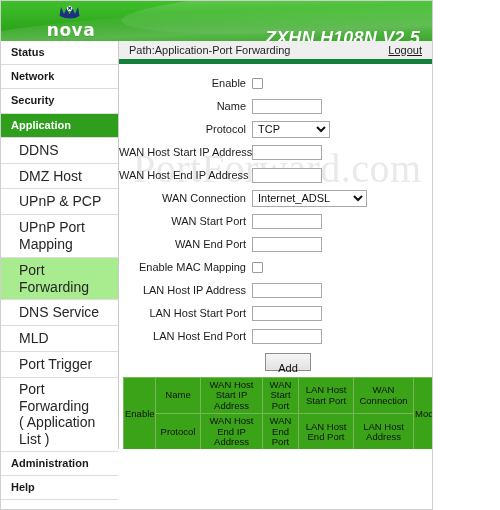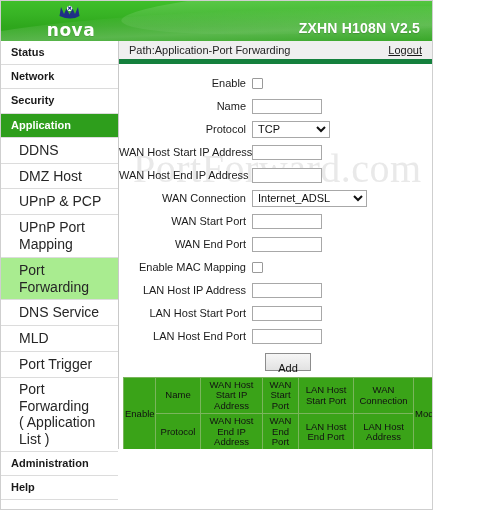--- a/index.html
+++ b/index.html
@@ -54,26 +54,27 @@
     display: block;
     font-family: "DejaVu Sans", sans-serif;
     font-size: 17px;
     font-weight: 700;
     color: #ffffff;
     letter-spacing: 0.5px;
     margin-top: 1px;
     text-shadow: 0 1px 0 rgba(0,0,0,0.12);
   }
   .model {
-    position: absolute; right: 12px; top: 19px;
+    position: absolute; right: 12px; top: 27px;
     color: #ffffff;
-    font-size: 14px;
+    font-size: 18px;
     font-weight: 700;
     letter-spacing: .2px;
     text-shadow: 0 1px 1px rgba(0,0,0,0.18);
+    font-style: italic;
   }
 
   
   .body-wrap { display: flex; height: 408px; }
 
   
   .sidebar {
     width: 118px;
     border-right: 1px solid #c9c9c9;
     background: #ffffff;

